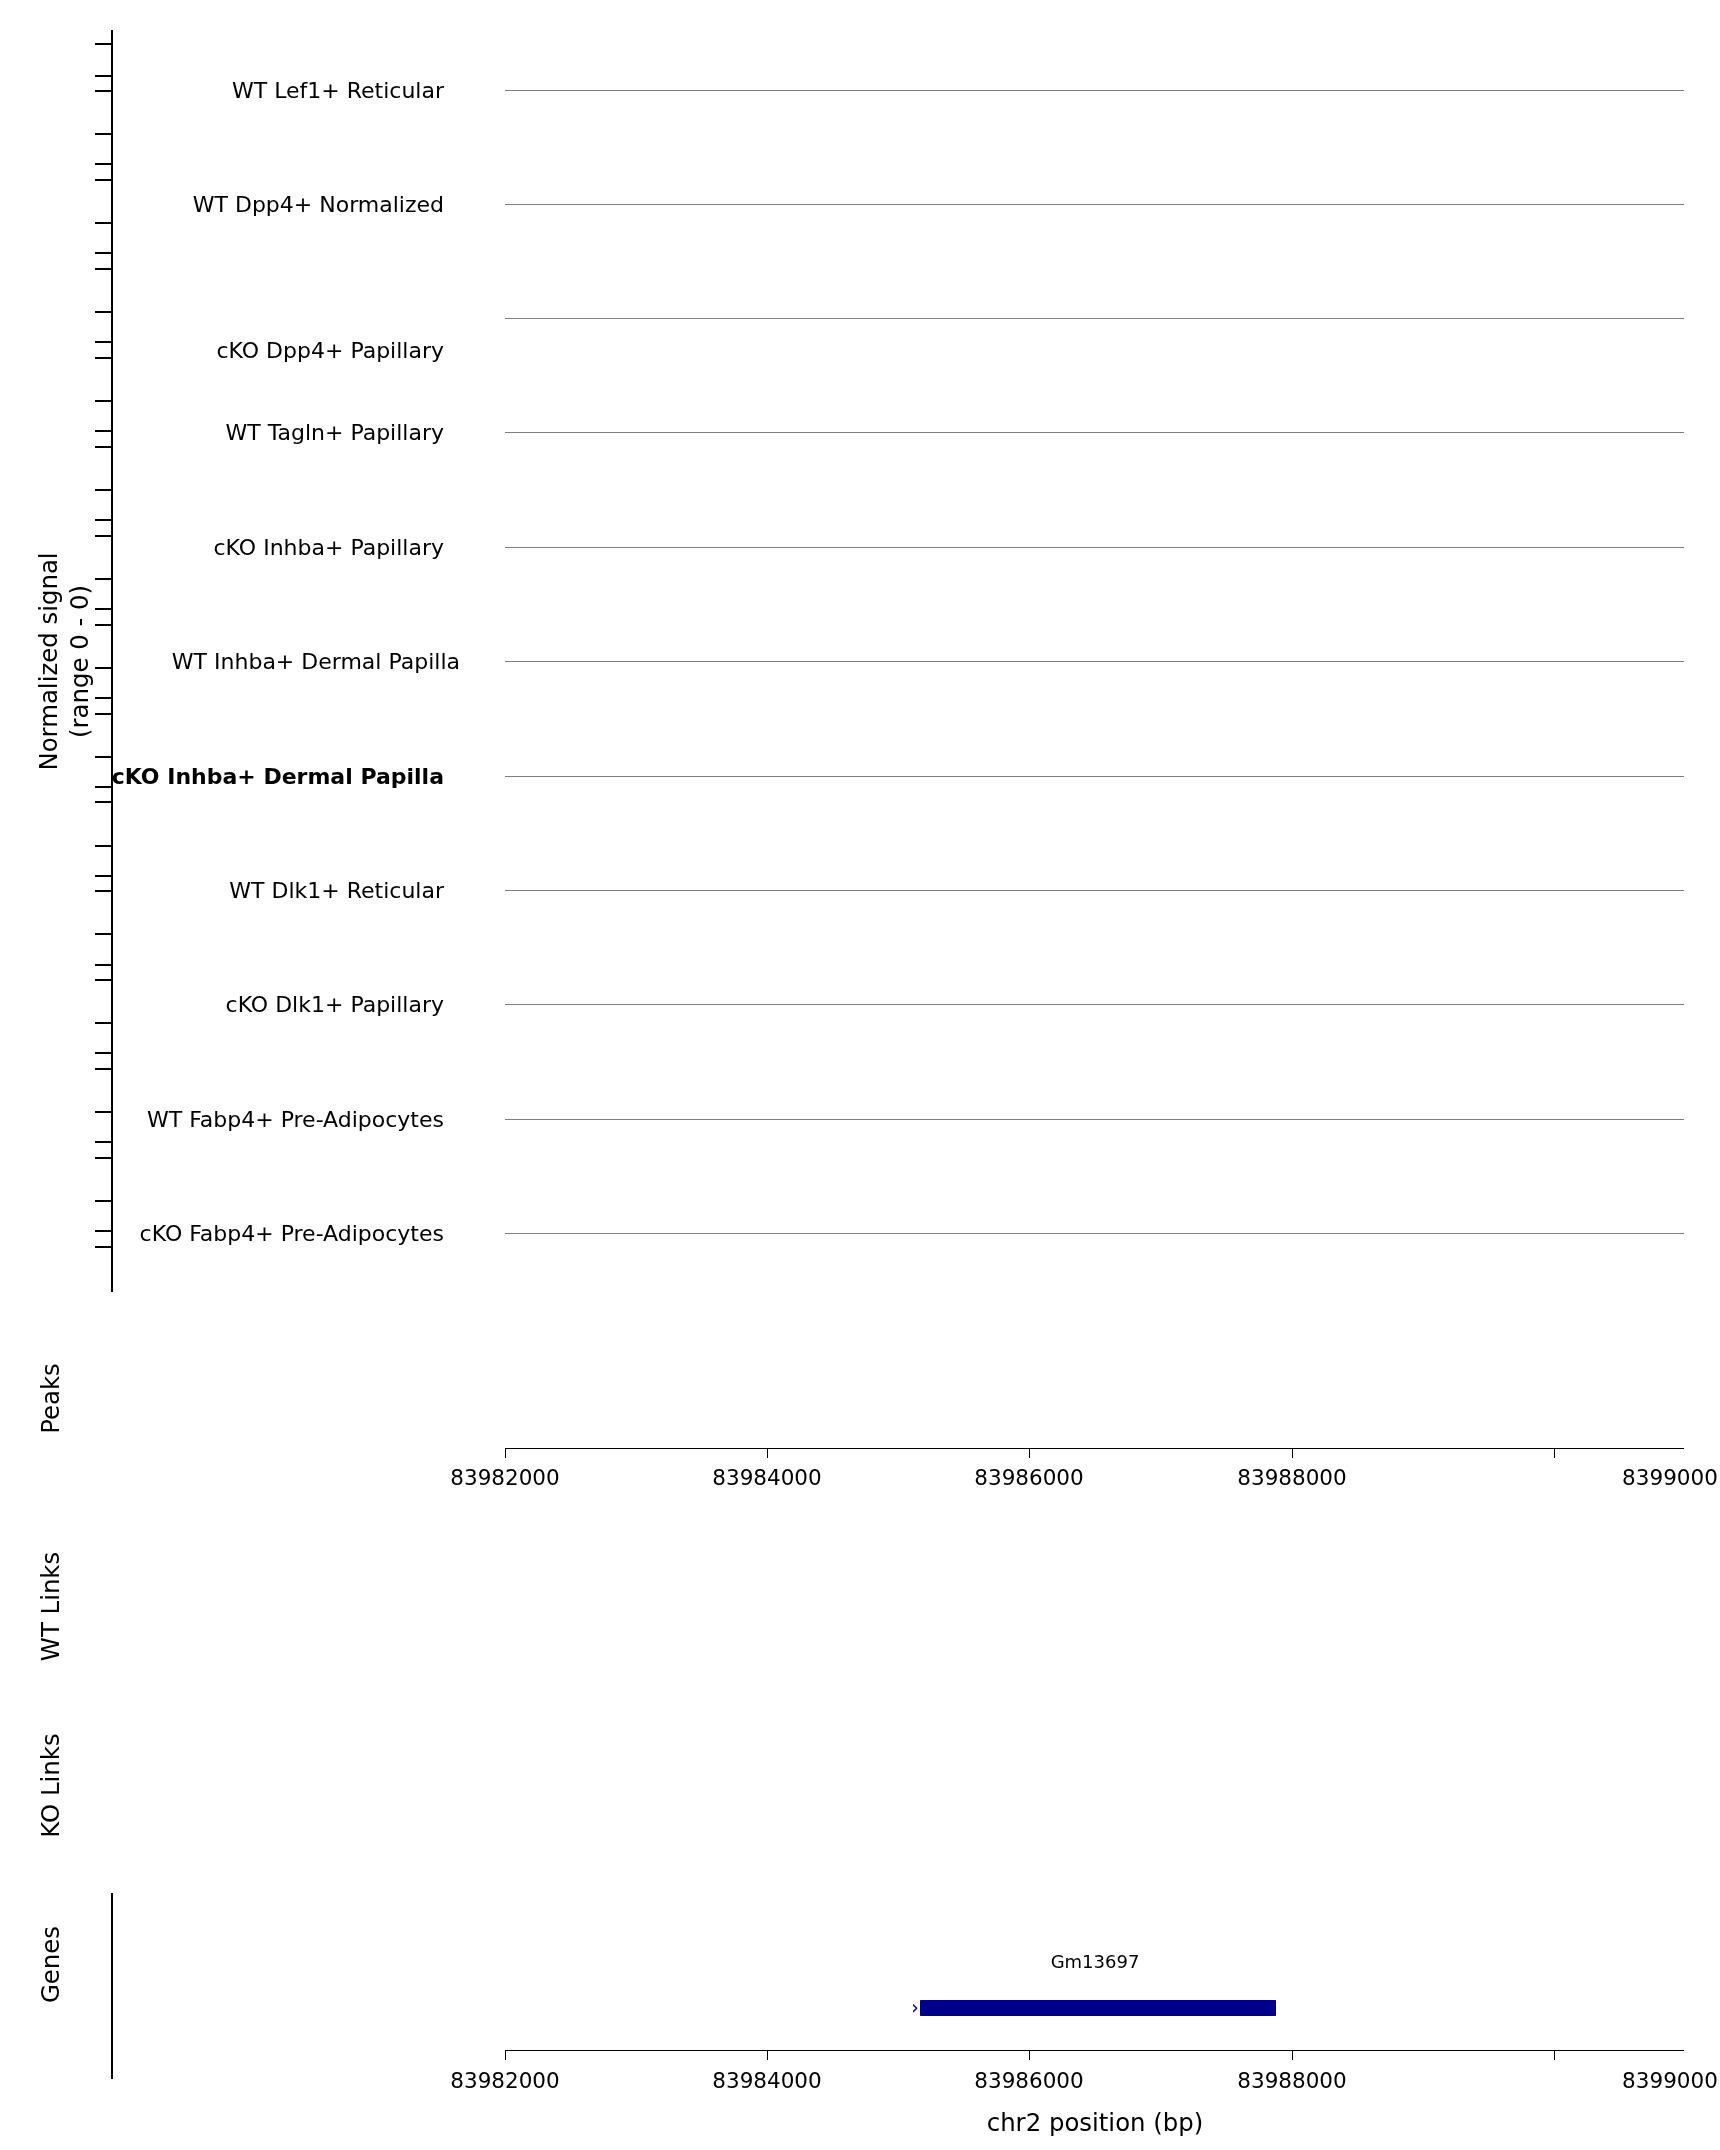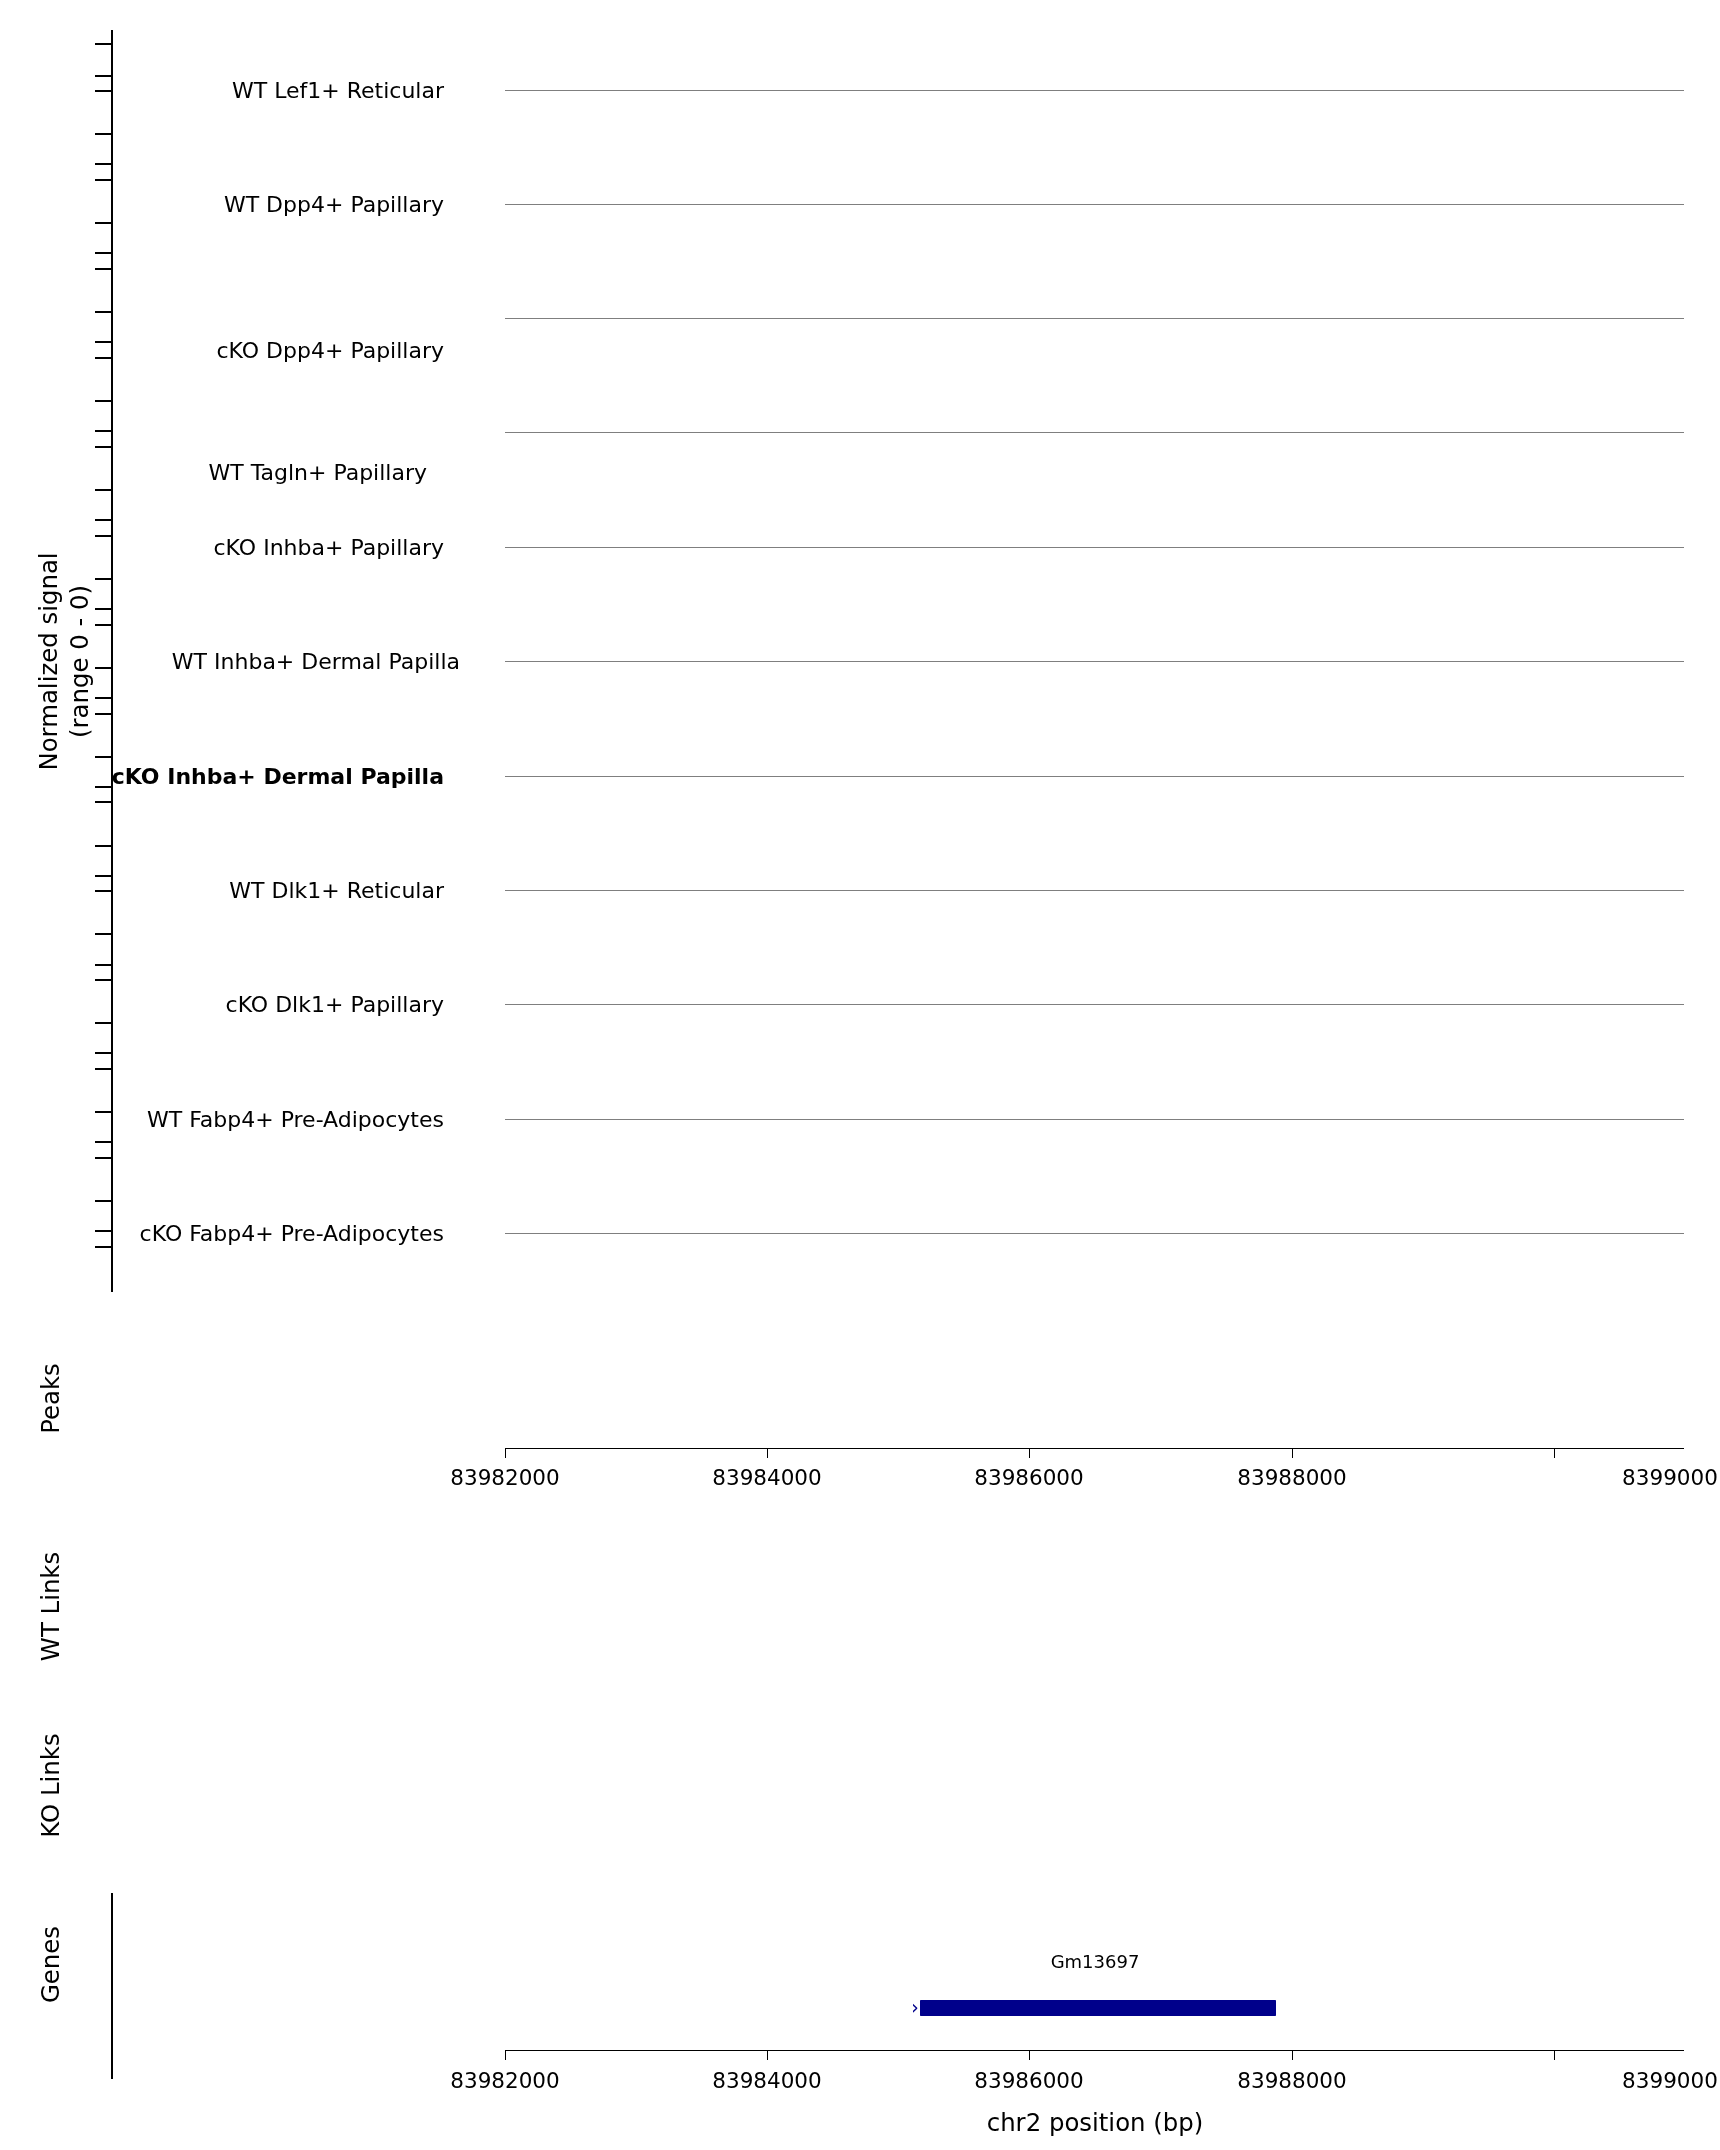--- a/index.html
+++ b/index.html
@@ -179,31 +179,31 @@
   <div class="ytick" style="left:95px; top:1200px; width:17px;"></div>
   <div class="ytick" style="left:95px; top:1230px; width:17px;"></div>
   <div class="ytick" style="left:95px; top:1246px; width:17px;"></div>
 
   <div class="track-row" style="top:90px;">
     <div class="track-label" style="width:387px; left:57px;">WT Lef1+ Reticular</div>
     <div class="track-baseline" style="left:505px; width:1179px;"></div>
   </div>
 
   <div class="track-row" style="top:204px;">
-    <div class="track-label" style="width:387px; left:57px;">WT Dpp4+ Papillary</div>
+    <div class="track-label" style="width:387px; left:57px;">WT Dpp4+ Normalized</div>
     <div class="track-baseline" style="left:505px; width:1179px;"></div>
   </div>
 
   <div class="track-row" style="top:318px;">
     <div class="track-label" style="width:387px; left:57px;margin-top:32px;">cKO Dpp4+ Papillary</div>
     <div class="track-baseline" style="left:505px; width:1179px;"></div>
   </div>
 
   <div class="track-row" style="top:432px;">
-    <div class="track-label" style="width:387px; left:40px;margin-top:40px;">WT Tagln+ Papillary</div>
+    <div class="track-label" style="width:387px; left:57px;">WT Tagln+ Papillary</div>
     <div class="track-baseline" style="left:505px; width:1179px;"></div>
   </div>
 
   <div class="track-row" style="top:547px;">
     <div class="track-label" style="width:387px; left:57px;">cKO Inhba+ Papillary</div>
     <div class="track-baseline" style="left:505px; width:1179px;"></div>
   </div>
 
   <div class="track-row" style="top:661px;">
     <div class="track-label" style="width:444px; left:16px;">WT Inhba+ Dermal Papilla</div>

